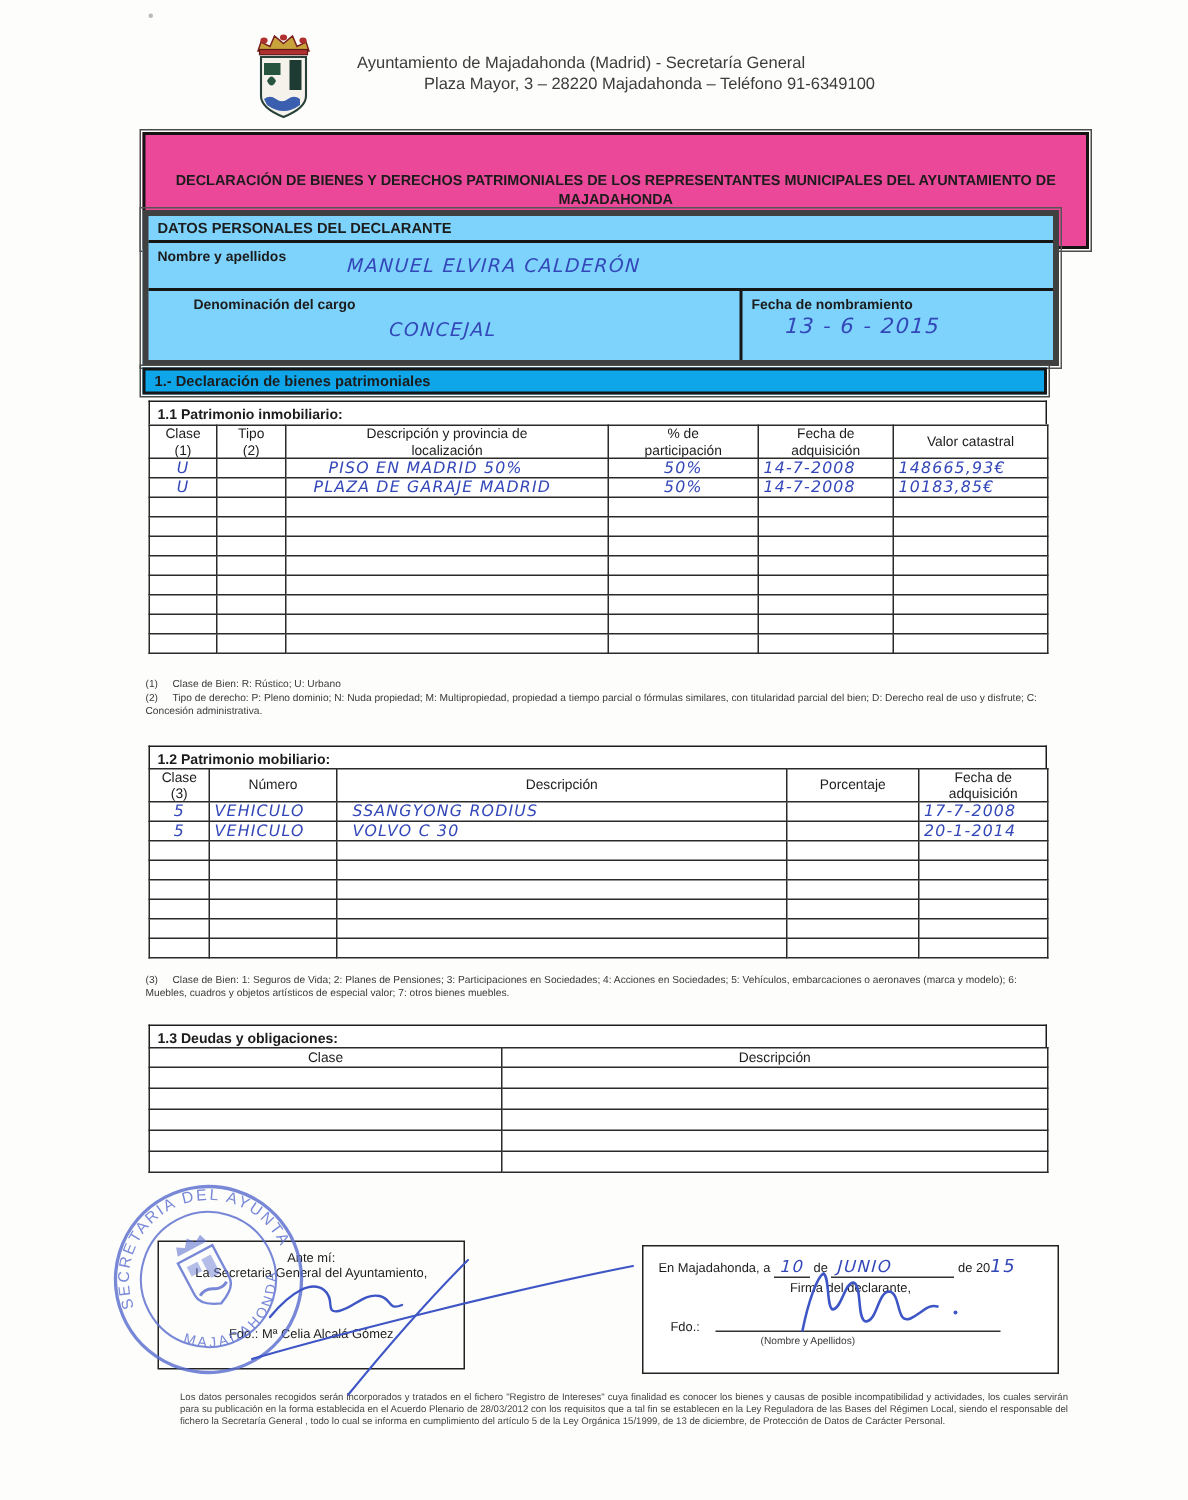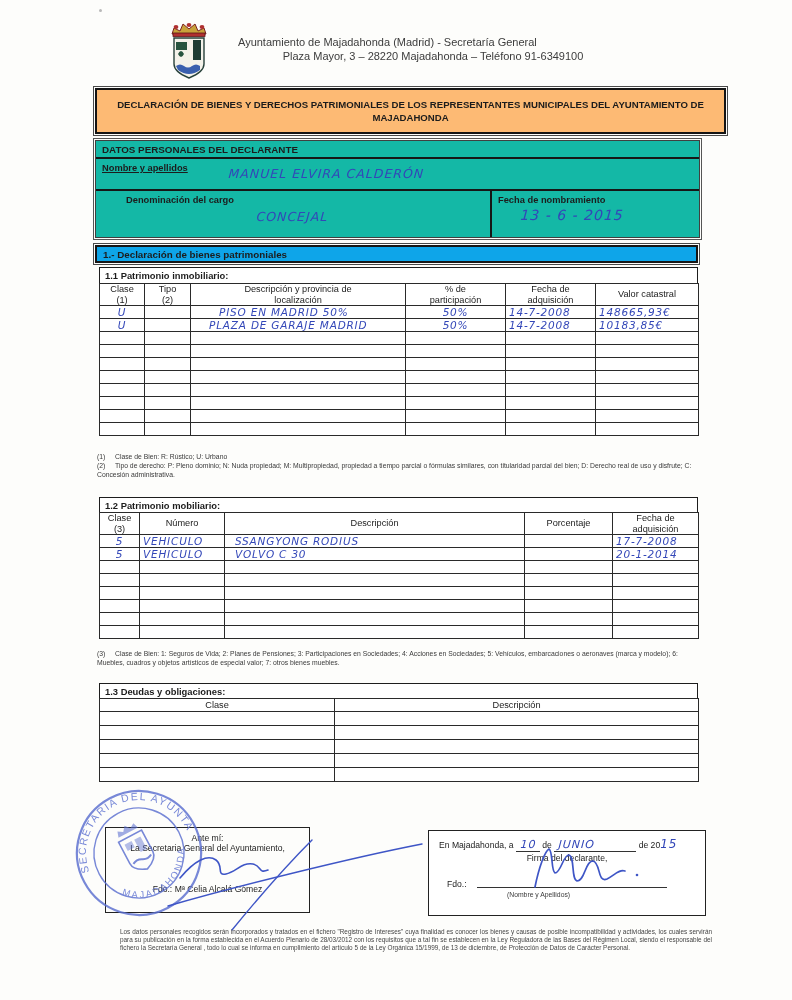--- a/index.html
+++ b/index.html
@@ -13,23 +13,23 @@
   .abs{position:absolute;}
   
   .org-line1{left:238px;top:36px;width:390px;text-align:left;font-size:11px;color:#3c3c3c;}
   .org-line2{left:238px;top:50px;width:390px;text-align:center;font-size:11px;color:#3c3c3c;}
   
   .titlebox{
     left:95px;top:88px;width:599px;height:38px;
     border:2px solid #141414;outline:1px solid #4a4a4a;outline-offset:1.5px;
     display:flex;align-items:center;justify-content:center;
     text-align:center;font-weight:bold;font-size:9.6px;line-height:13px;
-    padding:2px 14px;box-sizing:content-box;background:#fdba74;
-  }
-  .datosbox{left:95px;top:140px;width:603px;height:96px;border:1px solid #404040;outline:1px solid #555;outline-offset:1px;background:#14b8a6;}
+    padding:18px 14px;box-sizing:content-box;background:#ec4899;
+  }
+  .datosbox{left:95px;top:140px;width:603px;height:96px;border:4px solid #404040;outline:1px solid #555;outline-offset:1px;background:#7dd3fc;}
   .datos-head{height:18px;border-bottom:2px solid #161616;font-weight:bold;font-size:9.8px;padding:3px 0 0 6px;box-sizing:border-box;}
   .datos-name{height:30px;border-bottom:2px solid #161616;position:relative;}
   .datos-bottom{height:46px;display:flex;}
   .lbl{font-weight:bold;font-size:9.3px;}
   .datos-bottom .cell-l{width:394px;border-right:2px solid #161616;position:relative;}
   .datos-bottom .cell-r{flex:1;position:relative;}
   
   .hw{
     font-family:"DejaVu Sans", sans-serif;
     color:#3347b8;font-style:italic;letter-spacing:1px;
@@ -79,21 +79,21 @@
   <path d="M10 46 q4 -3 8 0 q4 3 8 0 q4 -3 8 0 L34 50 q-11 8 -22 0 Z" fill="#3a5fae"></path>
 </svg>
 <div class="abs org-line1">Ayuntamiento de Majadahonda (Madrid) - Secretaría General</div>
 <div class="abs org-line2">Plaza Mayor, 3 – 28220 Majadahonda – Teléfono 91-6349100</div>
 
 <div class="abs titlebox">DECLARACIÓN DE BIENES Y DERECHOS PATRIMONIALES DE LOS REPRESENTANTES MUNICIPALES DEL AYUNTAMIENTO DE MAJADAHONDA</div>
 
 <div class="abs datosbox">
   <div class="datos-head">DATOS PERSONALES DEL DECLARANTE</div>
   <div class="datos-name">
-    <span class="abs lbl" style="left:6px;top:4px;text-decoration:underline;">Nombre y apellidos</span>
+    <span class="abs lbl" style="left:6px;top:4px;">Nombre y apellidos</span>
     <span class="abs hw" style="left:132px;top:7px;font-size:12.5px;">MANUEL ELVIRA   CALDERÓN</span>
   </div>
   <div class="datos-bottom">
     <div class="cell-l">
       <span class="abs lbl" style="left:6px;top:4px;margin-left:24px;">Denominación del cargo</span>
       <span class="abs hw" style="left:160px;top:18px;font-size:12.5px;">CONCEJAL</span>
     </div>
     <div class="cell-r">
       <span class="abs lbl" style="left:6px;top:4px;">Fecha de nombramiento</span>
       <span class="abs hw" style="left:28px;top:16px;font-size:14px;">13 - 6 - 2015</span>

